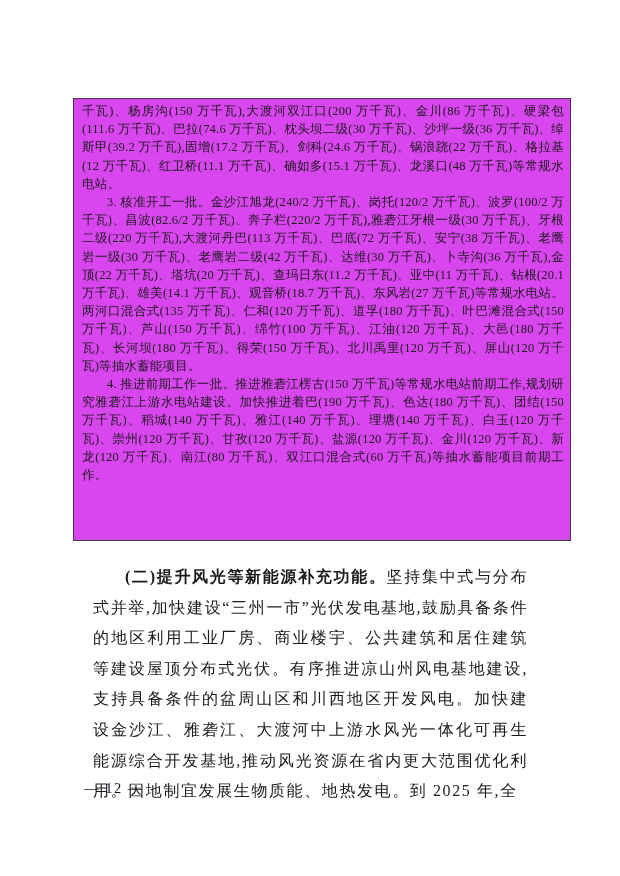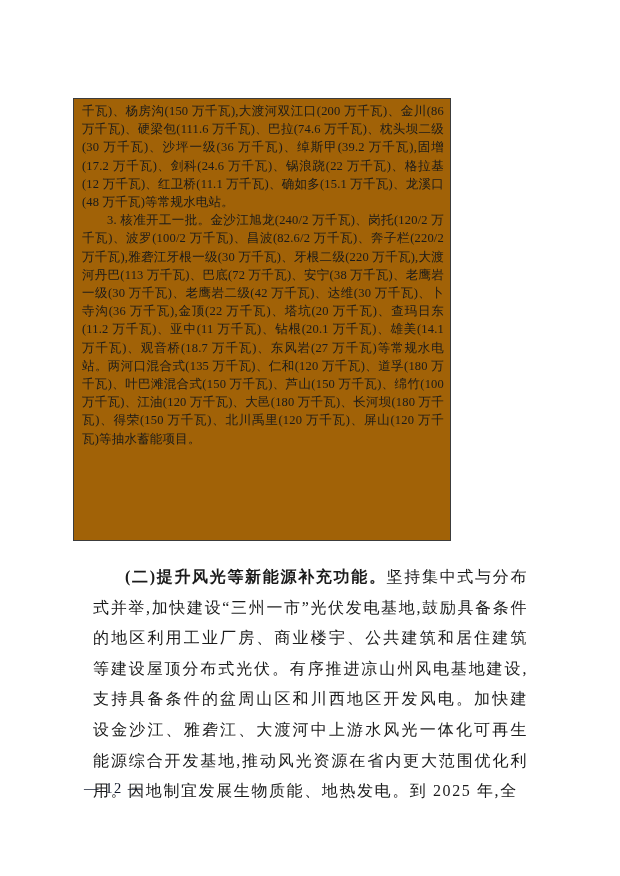--- a/index.html
+++ b/index.html
@@ -18,27 +18,27 @@
   .doc-page {
     position: absolute;
     inset: 0;
     background: #ffffff;
   }
   
   .boxed-block {
     position: absolute;
     left: 73px;
     top: 98px;
-    width: 378px;
+    width: 498px;
     height: 443px;
     border: 1px solid #3c3c3c;
     box-sizing: border-box;
     padding: 3px 6px 0 8px;
     overflow: hidden;
-    background: #a16207;
+    background: #d946ef;
     font-family: Liberation Serif, serif;
   }
   .boxed-block p {
     margin: 0;
     font-size: 12.5px;
     line-height: 18.2px;
     text-align: justify;
     letter-spacing: 0.2px;
   }
   .boxed-block p.indented {
@@ -73,20 +73,21 @@
   }
 </style>
 </head>
 <body>
 
 <div class="doc-page">
 
   <div class="boxed-block">
     <p>千瓦)、杨房沟(150 万千瓦),大渡河双江口(200 万千瓦)、金川(86 万千瓦)、硬梁包(111.6 万千瓦)、巴拉(74.6 万千瓦)、枕头坝二级(30 万千瓦)、沙坪一级(36 万千瓦)、绰斯甲(39.2 万千瓦),固增(17.2 万千瓦)、剑科(24.6 万千瓦)、锅浪跷(22 万千瓦)、格拉基(12 万千瓦)、红卫桥(11.1 万千瓦)、确如多(15.1 万千瓦)、龙溪口(48 万千瓦)等常规水电站。</p>
     <p class="indented">3. 核准开工一批。金沙江旭龙(240/2 万千瓦)、岗托(120/2 万千瓦)、波罗(100/2 万千瓦)、昌波(82.6/2 万千瓦)、奔子栏(220/2 万千瓦),雅砻江牙根一级(30 万千瓦)、牙根二级(220 万千瓦),大渡河丹巴(113 万千瓦)、巴底(72 万千瓦)、安宁(38 万千瓦)、老鹰岩一级(30 万千瓦)、老鹰岩二级(42 万千瓦)、达维(30 万千瓦)、卜寺沟(36 万千瓦),金顶(22 万千瓦)、塔坑(20 万千瓦)、查玛日东(11.2 万千瓦)、亚中(11 万千瓦)、钻根(20.1 万千瓦)、雄美(14.1 万千瓦)、观音桥(18.7 万千瓦)、东风岩(27 万千瓦)等常规水电站。两河口混合式(135 万千瓦)、仁和(120 万千瓦)、道孚(180 万千瓦)、叶巴滩混合式(150 万千瓦)、芦山(150 万千瓦)、绵竹(100 万千瓦)、江油(120 万千瓦)、大邑(180 万千瓦)、长河坝(180 万千瓦)、得荣(150 万千瓦)、北川禹里(120 万千瓦)、屏山(120 万千瓦)等抽水蓄能项目。</p>
+    <p class="indented">4. 推进前期工作一批。推进雅砻江楞古(150 万千瓦)等常规水电站前期工作,规划研究雅砻江上游水电站建设。加快推进着巴(190 万千瓦)、色达(180 万千瓦)、团结(150 万千瓦)、稻城(140 万千瓦)、雅江(140 万千瓦)、理塘(140 万千瓦)、白玉(120 万千瓦)、崇州(120 万千瓦)、甘孜(120 万千瓦)、盐源(120 万千瓦)、金川(120 万千瓦)、新龙(120 万千瓦)、南江(80 万千瓦)、双江口混合式(60 万千瓦)等抽水蓄能项目前期工作。</p>
   </div>
 
   <div class="main-section">
     <p>
       <b>(二)提升风光等新能源补充功能。</b><span>坚持集中式与分布式并举,加快建设“三州一市”光伏发电基地,鼓励具备条件的地区利用工业厂房、商业楼宇、公共建筑和居住建筑等建设屋顶分布式光伏。有序推进凉山州风电基地建设,支持具备条件的盆周山区和川西地区开发风电。加快建设金沙江、雅砻江、大渡河中上游水风光一体化可再生能源综合开发基地,推动风光资源在省内更大范围优化利用。因地制宜发展生物质能、地热发电。到 2025 年,全</span>
     </p>
   </div>
 
   <div class="page-number">— 12 —</div>
 

